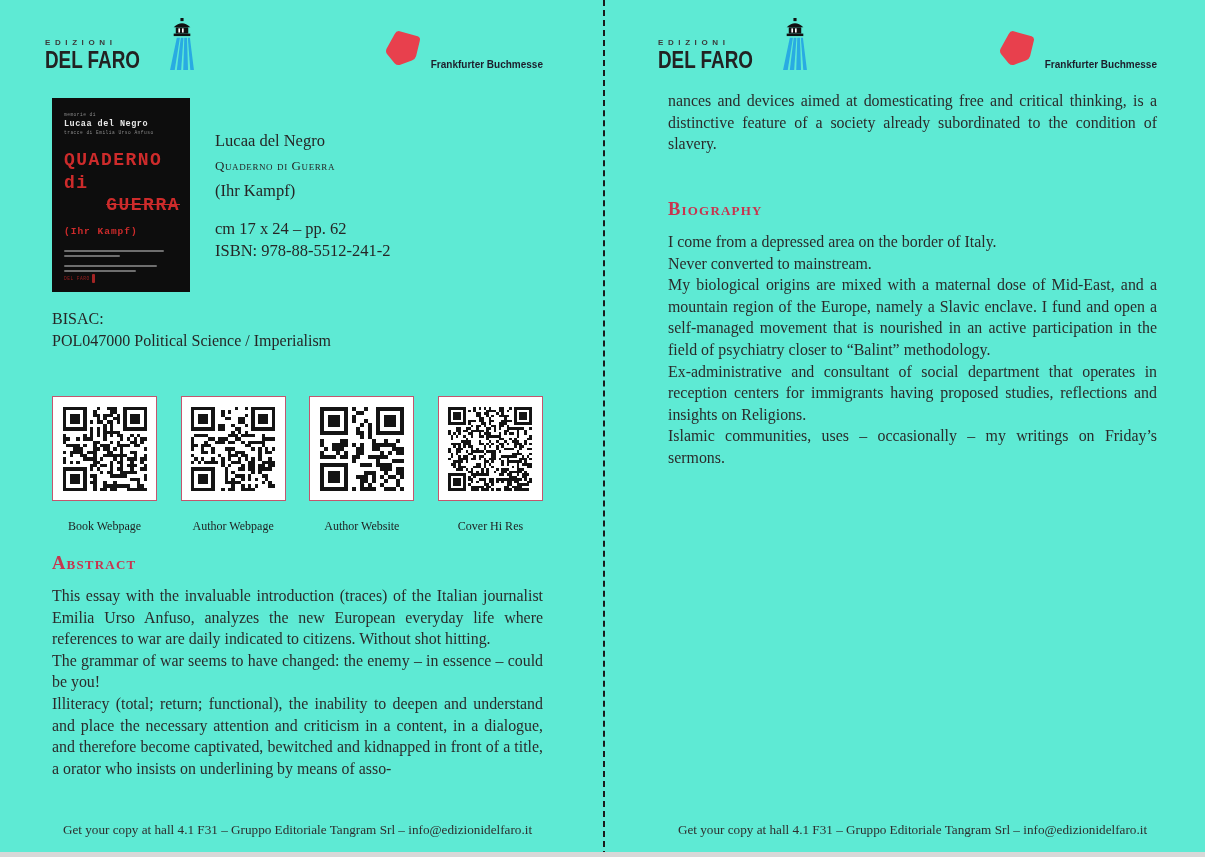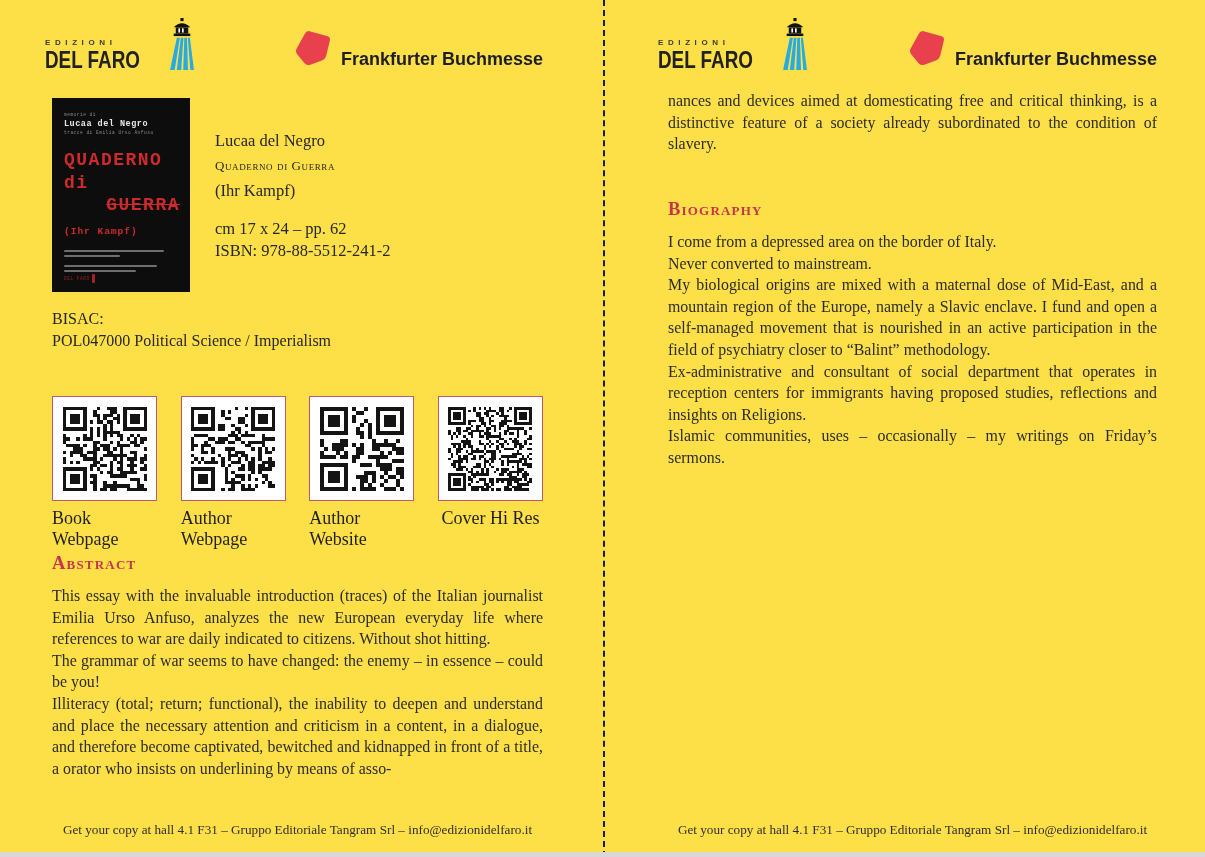--- a/index.html
+++ b/index.html
@@ -1,33 +1,33 @@
 <!DOCTYPE html>
 <html style="--accent: #c8344e; --qr-border: #c4566e; --cover-red: #cd2b2b;"><head>
 <meta charset="utf-8">
 <style>
   html,body{margin:0;padding:0;background:#ffffff;}
-  .sheet{position:relative;width:1205px;height:857px;background:#fde047;overflow:hidden;
+  .sheet{position:relative;width:1205px;height:857px;background:#5eead4;overflow:hidden;
          font-family:"Liberation Serif","DejaVu Serif",serif;color:#262626;}
   .bottom-edge{position:absolute;left:0;bottom:0;width:100%;height:5px;background:#d8d8d8;}
   .divider{position:absolute;left:603px;top:0;height:857px;width:0;
            border-left:2px dashed #1a1a1a;}
 
   
   .brandrow{position:absolute;top:18px;display:flex;justify-content:space-between;align-items:flex-start;}
   .brandrow.l{left:45px;width:498px;}
   .brandrow.r{left:658px;width:499px;}
   .edf-logo{display:flex;align-items:flex-end;gap:4px;}
   .edf-text{display:flex;flex-direction:column;align-items:flex-start;line-height:1;}
   .edf-line1{font-family:"Liberation Sans",sans-serif;font-size:8px;font-weight:700;
              letter-spacing:4.6px;color:#3a3a3a;margin-bottom:2px;}
   .edf-line2{font-family:"Liberation Sans",sans-serif;font-size:23px;font-weight:700;
              color:#222;transform:scaleX(0.82);transform-origin:left bottom;letter-spacing:0px;}
   .fbm-logo{display:flex;align-items:flex-end;gap:6px;margin-top:10px;}
-  .fbm-label{font-family:"Liberation Sans",sans-serif;font-weight:700;font-size:18px;color:#1d1d2b;
+  .fbm-label{font-family:"Liberation Sans",sans-serif;font-weight:700;font-size:10px;color:#1d1d2b;
              padding-bottom:2px;text-align:center;}
 
   
   .cover{position:absolute;left:52px;top:98px;width:138px;height:194px;background:#0d0d0d;
          box-sizing:border-box;padding:14px 10px 10px 12px;
          font-family:"Liberation Mono","DejaVu Sans Mono",monospace;}
   .cover .tiny{font-size:4.5px;color:#8a8a8a;letter-spacing:0.5px;}
   .cover .author{font-size:8.5px;color:#e8e8e8;font-weight:700;margin:2px 0 1px 0;letter-spacing:0.5px;}
   .cover .t1{font-size:18px;font-weight:700;color:var(--cover-red,#cd2b2b);letter-spacing:1.5px;margin-top:14px;line-height:1.25;}
   .cover .strike{text-decoration:line-through;text-align:right;}
@@ -47,21 +47,21 @@
   .info .meta{margin-top:15px;font-size:16.5px;line-height:22px;}
 
   .bisac{position:absolute;left:52px;top:308px;font-size:16px;line-height:21.5px;}
 
   
   .qr-row{position:absolute;left:52px;top:396px;width:491px;display:flex;justify-content:space-between;}
   .qr-item{width:105px;display:flex;flex-direction:column;align-items:center;}
   .qr-box{width:105px;height:105px;box-sizing:border-box;border:1px solid var(--qr-border,#c4566e);
           background:#fff;display:flex;align-items:center;justify-content:center;}
   .qr-grid{width:84px;height:84px;}
-  .qr-label{margin-top:7px;font-size:18px;color:#1f1f1f;}
+  .qr-label{margin-top:18px;font-size:12px;color:#1f1f1f;}
 
   
   .headline{position:absolute;font-size:18.5px;font-weight:700;color:var(--accent,#c8344e);
             font-variant:small-caps;letter-spacing:1.2px;}
   .h-abstract{left:52px;top:553px;}
   .h-bio{left:668px;top:199px;}
   .bodytext{position:absolute;font-size:15.9px;line-height:21.6px;text-align:justify;color:#2b2b2b;}
   .bodytext p{margin:0;}
   .t-abstract{left:52px;top:585px;width:491px;}
   .t-cont{left:668px;top:90px;width:489px;}

